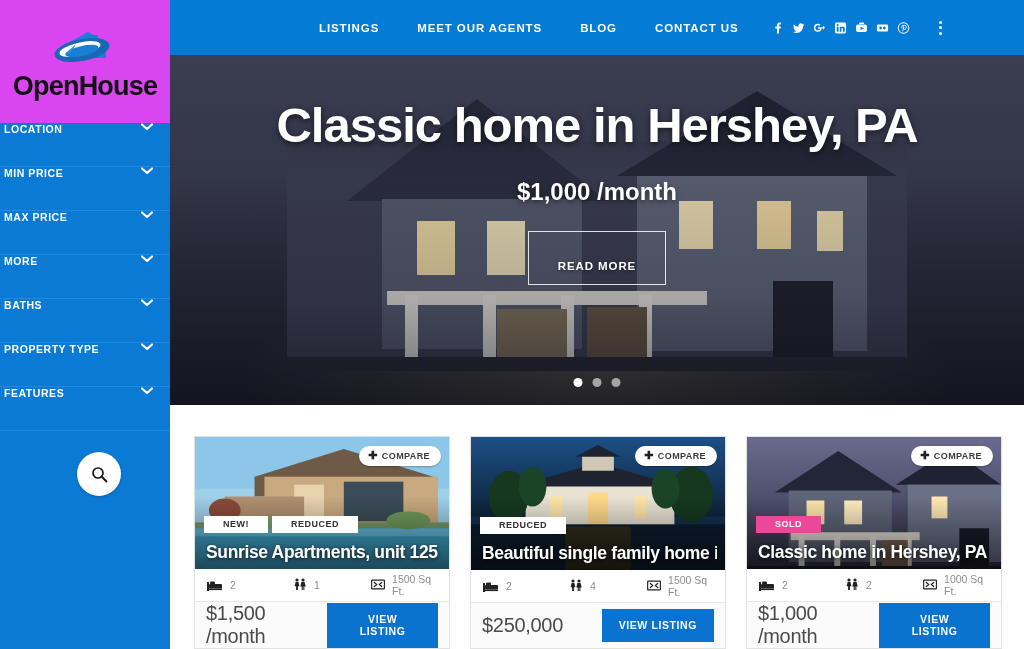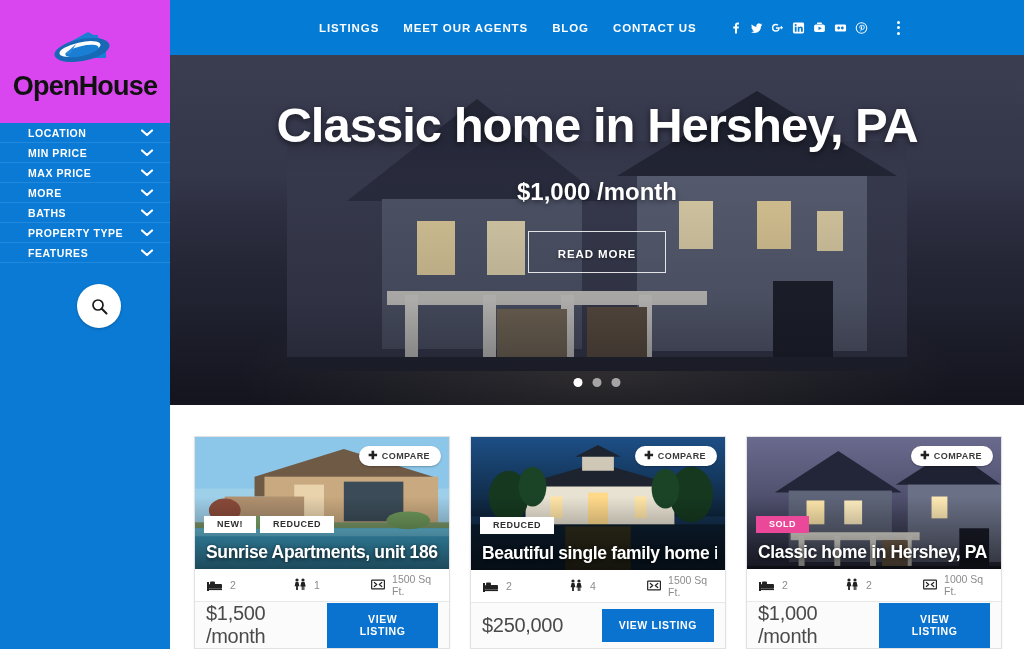--- a/index.html
+++ b/index.html
@@ -23,23 +23,23 @@
     align-items: center; justify-content: center;
     padding-top: 6px;
   }
   .logo-mark { width: 150px; height: 46px; display: block; }
   .logo-word {
     font-size: 27px; font-weight: bold; letter-spacing: -0.8px;
     color: #111111; line-height: 1; margin-top: -3px;
   }
   .filters { padding-top: 0; }
   .filter-item {
-    height: 20px;
-    display: flex; align-items: center; justify-content: space-between;
-    padding: 0 17px 0 28px;
+    height: 44px;
+    display: flex; align-items: flex-start; justify-content: space-between;
+    padding: 0 17px 0 4px;
     border-bottom: 1px solid #2089dd;
     color: #ffffff; font-size: 10.5px; font-weight: bold;
     letter-spacing: 0.55px;
     cursor: pointer;
   }
   .filter-item .chev { font-size: 10px; color:#ffffff; line-height: 1; }
   .chev svg { display:block; }
   .search-wrap {
     display: flex; justify-content: center;
     margin-top: 21px; padding-left: 28px;
@@ -53,21 +53,21 @@
   }
 
   
   .header {
     position: absolute; left: 170px; top: 0;
     width: 854px; height: 55px;
     background: #047bd5;
     display: flex; align-items: center;
   }
   .nav {
-    display: flex; align-items: flex-end; gap: 24px;
+    display: flex; align-items: flex-end; gap: 38px;
     margin-left: 149px;
   }
   .nav a {
     color: #ffffff; font-size: 11.5px; font-weight: bold;
     letter-spacing: 0.9px; text-decoration: none; white-space: nowrap;
   }
   .social {
     display: flex; align-items: center; gap: 8px;
     margin-left: 33px;
   }
@@ -114,21 +114,21 @@
   }
   .hero-price {
     color: #ffffff; font-size: 24px; font-weight: bold;
     margin-top: 28px; text-shadow: 0 2px 5px rgba(0,0,0,0.5);
   }
   .hero-btn {
     margin-top: 25px;
     border: 1px solid rgba(255,255,255,0.85);
     color: #ffffff; font-size: 11.5px; font-weight: bold;
     letter-spacing: 0.9px;
-    padding: 16px 29px 12px;
+    padding: 28px 29px 12px;
     background: transparent; cursor: pointer;
     text-shadow: 0 1px 3px rgba(0,0,0,0.5);
   }
   .dots {
     position: absolute; left: 50%; transform: translateX(-50%);
     bottom: 18px; display: flex; gap: 10px;
   }
   .dots span {
     width: 9px; height: 9px; border-radius: 50%;
     background: rgba(255,255,255,0.58); display:block; cursor: pointer;
@@ -169,21 +169,21 @@
     box-shadow: 0 1px 2px rgba(0,0,0,0.25);
     cursor: pointer;
   }
   .compare .plus { font-size: 11px; font-weight: bold; color:#222; line-height:1; }
   .badges {
     position: absolute; left: 9px; bottom: 36px;
     display: flex; gap: 4px;
   }
   .badge {
     font-size: 9px; font-weight: bold; letter-spacing: 0.5px;
-    padding: 3px 13px 4px; background: #ffffff; color: #303030;
+    padding: 3px 19px 4px; background: #ffffff; color: #303030;
   }
   .badge.sold { background: #ec4899; color: #ffffff; }
   .card-title {
     position: absolute; left: 11px; bottom: 6px; right: 8px;
     color: #ffffff; font-size: 17.5px; font-weight: bold;
     letter-spacing: -0.35px; line-height: 1.1;
     text-shadow: 0 1px 4px rgba(0,0,0,0.7);
     white-space: nowrap; overflow: hidden;
   }
   .card-specs {
@@ -416,21 +416,21 @@
         <div class="compare">
           <span class="plus">✚</span>
           <span>COMPARE</span>
         </div>
 
         <div class="badges">
           <span class="badge">NEW!</span>
           <span class="badge">REDUCED</span>
         </div>
 
-        <div class="card-title">Sunrise Apartments, unit 186</div>
+        <div class="card-title">Sunrise Apartments, unit 125</div>
       </div>
 
       <div class="card-specs">
         <div class="spec beds">
           <svg width="16" height="12" viewBox="0 0 16 12">
             <rect x="0" y="3" width="2" height="9" fill="#222"></rect>
             <rect x="2" y="5" width="13" height="4.5" rx="1" fill="#222"></rect>
             <rect x="3" y="2.5" width="5" height="3" rx="1" fill="#222"></rect>
             <rect x="0" y="9.5" width="15" height="1.6" fill="#222"></rect>
           </svg>

